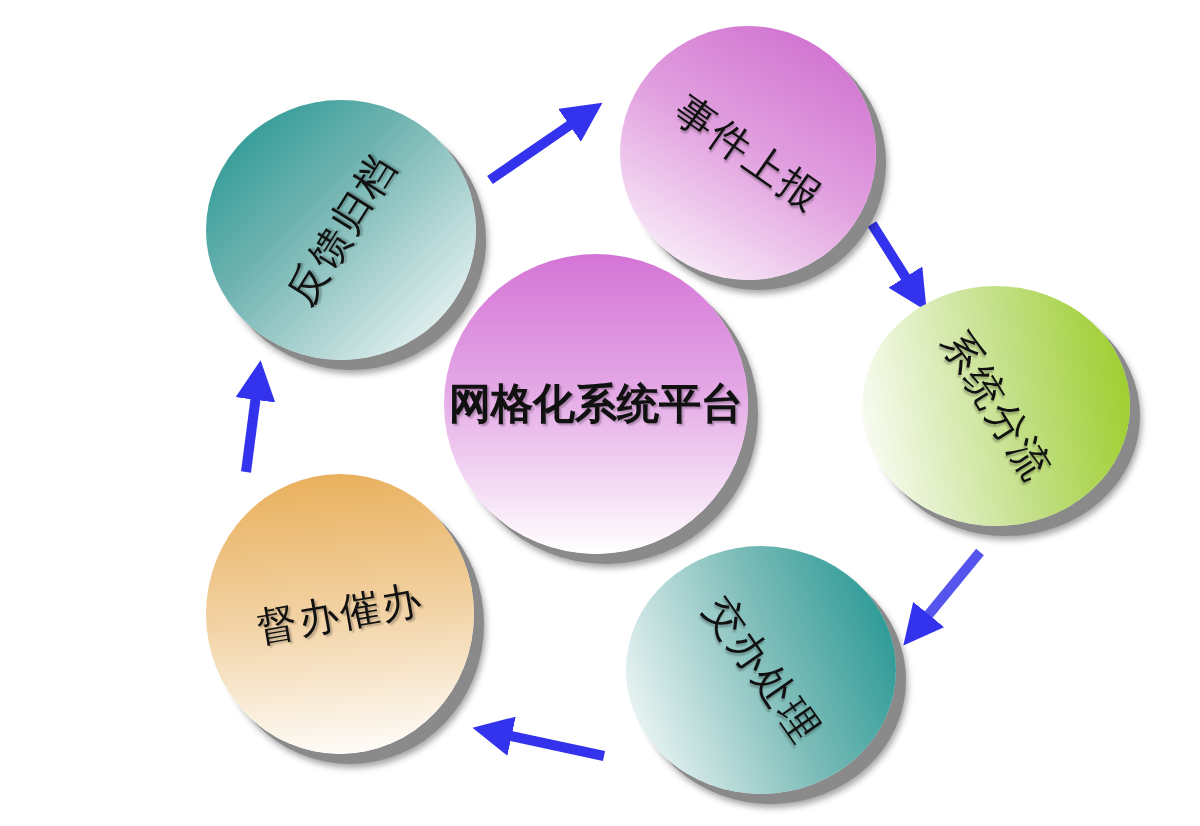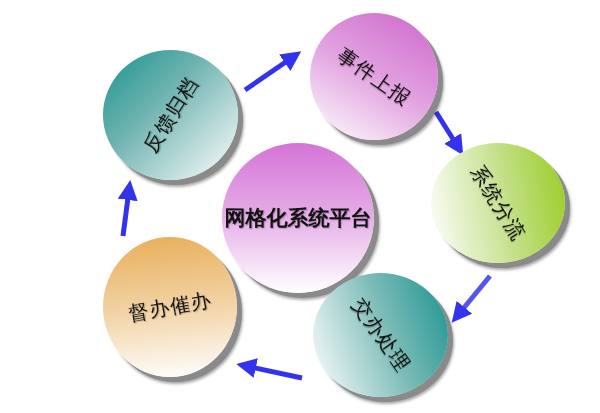--- a/index.html
+++ b/index.html
@@ -21,21 +21,21 @@
         <path d="M0,0 L4,2 L0,4 Z" fill="#3333ee"></path>
       </marker>
     </defs>
     <line x1="245" y1="90" x2="293" y2="57" stroke="#3333ee" stroke-width="5" marker-end="url(#ah)"></line>
     <line x1="436" y1="112" x2="458" y2="147" stroke="#3333ee" stroke-width="5" marker-end="url(#ah)"></line>
     <line x1="490" y1="276" x2="458" y2="315" stroke="#5555ee" stroke-width="5" marker-end="url(#ah)"></line>
     <line x1="302" y1="378" x2="246" y2="366" stroke="#3333ee" stroke-width="5" marker-end="url(#ah)"></line>
     <line x1="123" y1="236" x2="129" y2="190" stroke="#3333ee" stroke-width="5" marker-end="url(#ah)"></line>
   </svg>
 
-  <div class="node" id="n-center" style="left:222px; top:143px; width:152px; height:150px; background: linear-gradient(180deg, #d474d6 0%, #e4a8e6 45%, #ffffff 100%);">
+  <div class="node" id="n-center" style="left:222px; top:127px; width:152px; height:150px; background: linear-gradient(180deg, #d474d6 0%, #e4a8e6 45%, #ffffff 100%);">
     <span class="label" style="transform: translate(-50%,-50%);">网格化系统平台</span>
   </div>
 
   <div class="node" style="left:310px; top:13px; width:128px; height:127px; background: linear-gradient(210deg, #cc66cc 0%, #e2a2e0 50%, #ffffff 100%);">
     <span class="label" style="transform: translate(-50%,-50%) rotate(35deg);">事件上报</span>
   </div>
 
   <div class="node" style="left:431px; top:143px; width:134px; height:120px; background: linear-gradient(260deg, #99cc22 0%, #c4e08a 45%, #ffffff 100%);">
     <span class="label" style="transform: translate(-50%,-50%) rotate(58deg);">系统分流</span>
   </div>

